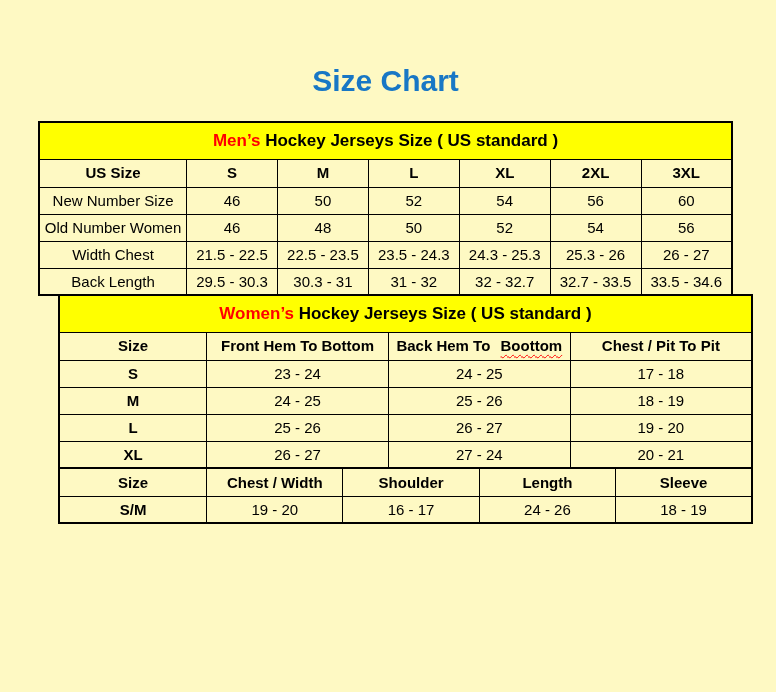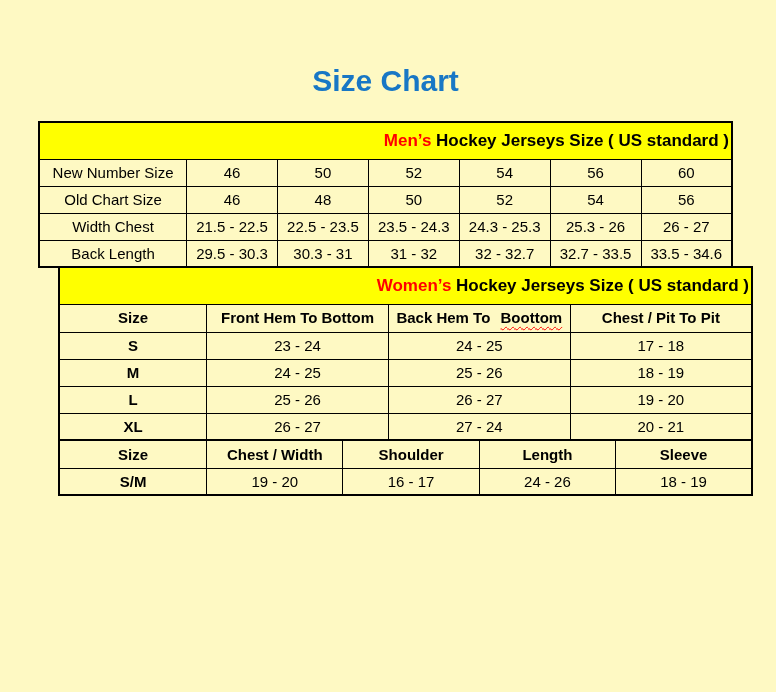--- a/index.html
+++ b/index.html
@@ -49,21 +49,20 @@
     padding:0 2px;
     font-size:15px;
     height:27px;
     line-height:1.15;
   }
   td.section-heading-cell{
     background:var(--section-bg);
     font-weight:bold;
     font-size:17px;
     height:37px;
-    text-align:right;
   }
   .red{color:var(--accent-red);}
   td.column-header-cell{
     font-weight:bold;
     height:28px;
   }
   .tbl-womens .row-label-cell,
   .tbl-youth .row-label-cell{
     font-weight:bold;
   }
@@ -90,30 +89,39 @@
           <col>
           <col>
           <col>
           <col>
         </colgroup>
         <tbody>
           <tr>
             <td colspan="7" class="section-heading-cell"><span class="red">Men’s</span><span> Hockey Jerseys Size ( US standard )</span></td>
           </tr>
           <tr>
+            <td class="column-header-cell">US Size</td>
+            <td class="column-header-cell">S</td>
+            <td class="column-header-cell">M</td>
+            <td class="column-header-cell">L</td>
+            <td class="column-header-cell">XL</td>
+            <td class="column-header-cell">2XL</td>
+            <td class="column-header-cell">3XL</td>
+          </tr>
+          <tr>
             <td class="row-label-cell">New Number Size</td>
             <td class="value-cell">46</td>
             <td class="value-cell">50</td>
             <td class="value-cell">52</td>
             <td class="value-cell">54</td>
             <td class="value-cell">56</td>
             <td class="value-cell">60</td>
           </tr>
           <tr>
-            <td class="row-label-cell">Old Chart Size</td>
+            <td class="row-label-cell">Old Number Women</td>
             <td class="value-cell">46</td>
             <td class="value-cell">48</td>
             <td class="value-cell">50</td>
             <td class="value-cell">52</td>
             <td class="value-cell">54</td>
             <td class="value-cell">56</td>
           </tr>
           <tr>
             <td class="row-label-cell">Width Chest</td>
             <td class="value-cell">21.5 - 22.5</td>

